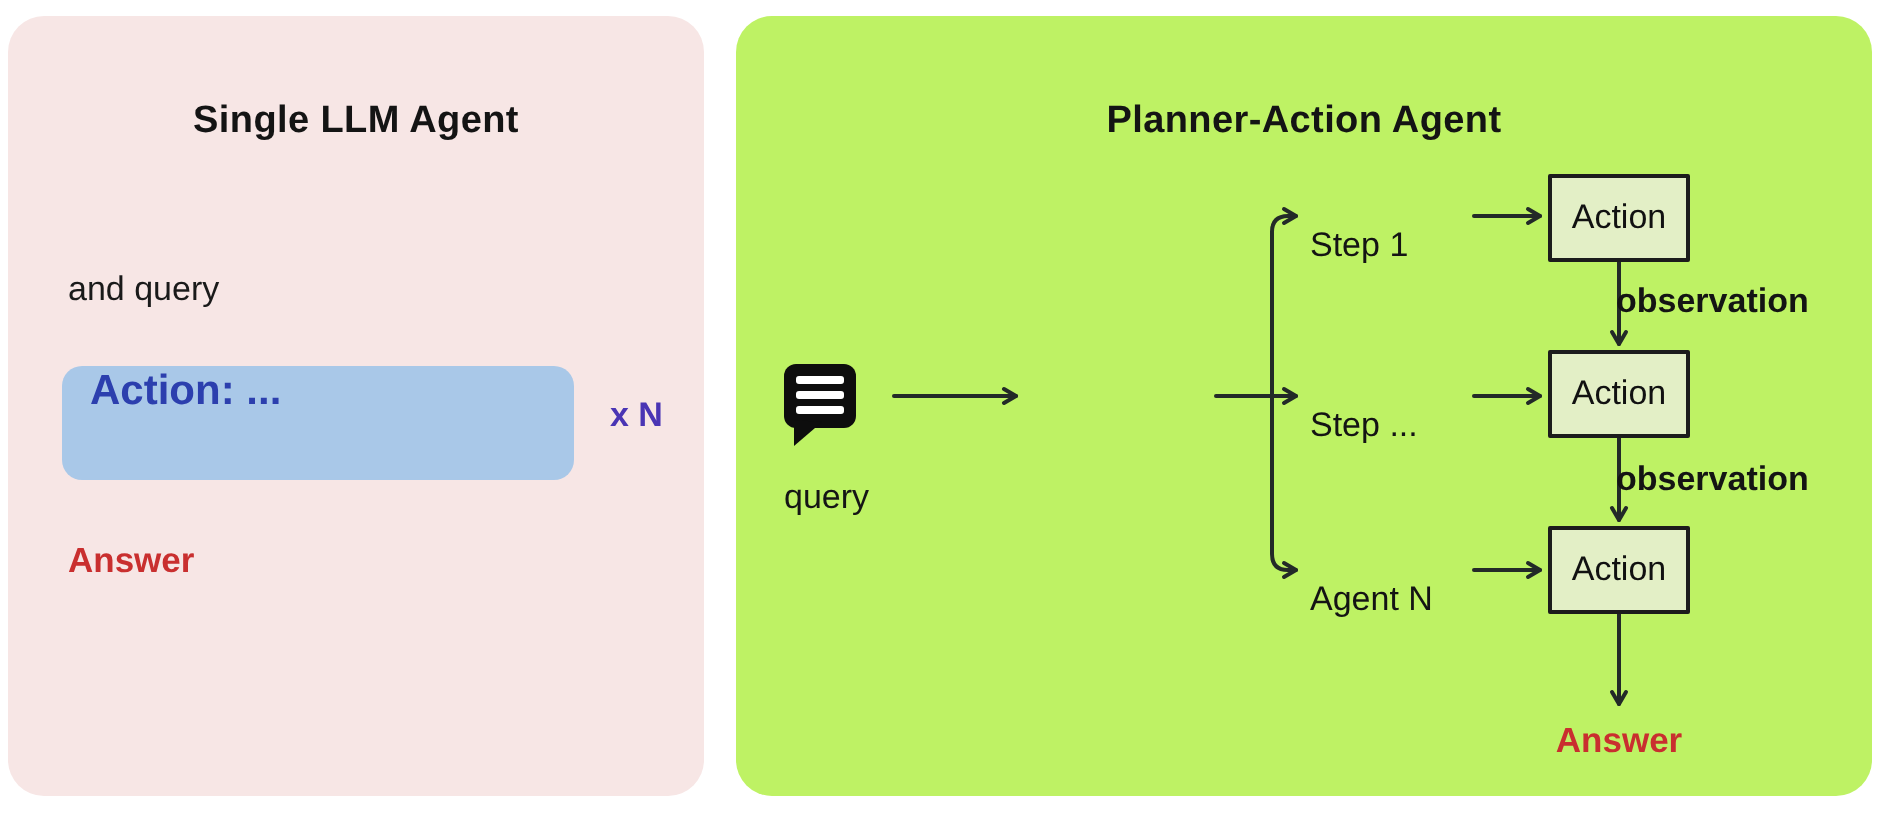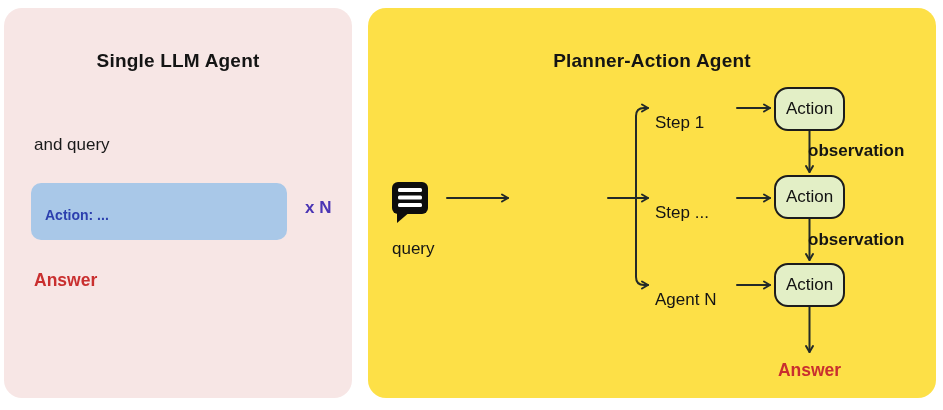--- a/index.html
+++ b/index.html
@@ -6,54 +6,54 @@
   body {
     width: 943px; height: 410px;
     background: #ffffff;
     font-family: "Liberation Sans", "DejaVu Sans", sans-serif;
     color: #151515;
     position: relative;
     overflow: hidden;
   }
   .panel { position: absolute; top: 8px; height: 390px; border-radius: 18px; }
   .panel-left  { left: 4px;   width: 348px; background: #f7e6e5; }
-  .panel-right { left: 368px; width: 568px; background: #fde047; }
+  .panel-right { left: 368px; width: 568px; background: #bef264; }
 
   .panel-title {
     position: absolute; top: 42px; left: 0; right: 0;
     text-align: center; font-size: 19px; font-weight: 600; color: #141414;
     letter-spacing: .2px;
   }
   .abs { position: absolute; }
 
   
   .description {
     left: 30px; top: 96px;
     font-size: 17px; font-weight: 500; line-height: 27px; color: #1a1a1a;
   }
   .memory-box {
     left: 27px; top: 175px; width: 256px; height: 57px;
     background: #a9c8e8; border-radius: 10px;
-    box-sizing: border-box; padding: 20px 14px;
-    font-size: 14px; font-weight: 600; line-height: 25px; color: #2c3fae;
+    box-sizing: border-box; padding: 0 14px;
+    font-size: 21px; font-weight: 600; line-height: 25px; color: #2c3fae;
   }
   .multiplier {
     left: 301px; top: 190px;
     font-size: 17px; font-weight: 600; color: #4a35b4;
   }
   .answer-label {
     font-size: 17.5px; font-weight: 600; color: #c92f2f;
   }
   .answer-left { left: 30px; top: 262px; }
 
   
   .connector-svg { position: absolute; left: 0; top: 0; pointer-events: none; }
   .node {
     position: absolute;
-    background: #e3efc6; border: 2px solid #1c1c1c; border-radius: 14px;
+    background: #e3efc6; border: 2px solid #1c1c1c; border-radius: 1px;
     display: flex; align-items: center; justify-content: center;
     box-sizing: border-box;
     font-size: 17px; font-weight: 500; color: #111;
   }
   .node-planner { left: 155px; top: 168px; width: 85px; height: 45px; }
   .node-action  { left: 406px; width: 71px; height: 44px; }
   .node-action.a1 { top: 79px; }
   .node-action.a2 { top: 167px; }
   .node-action.a3 { top: 255px; }
 

